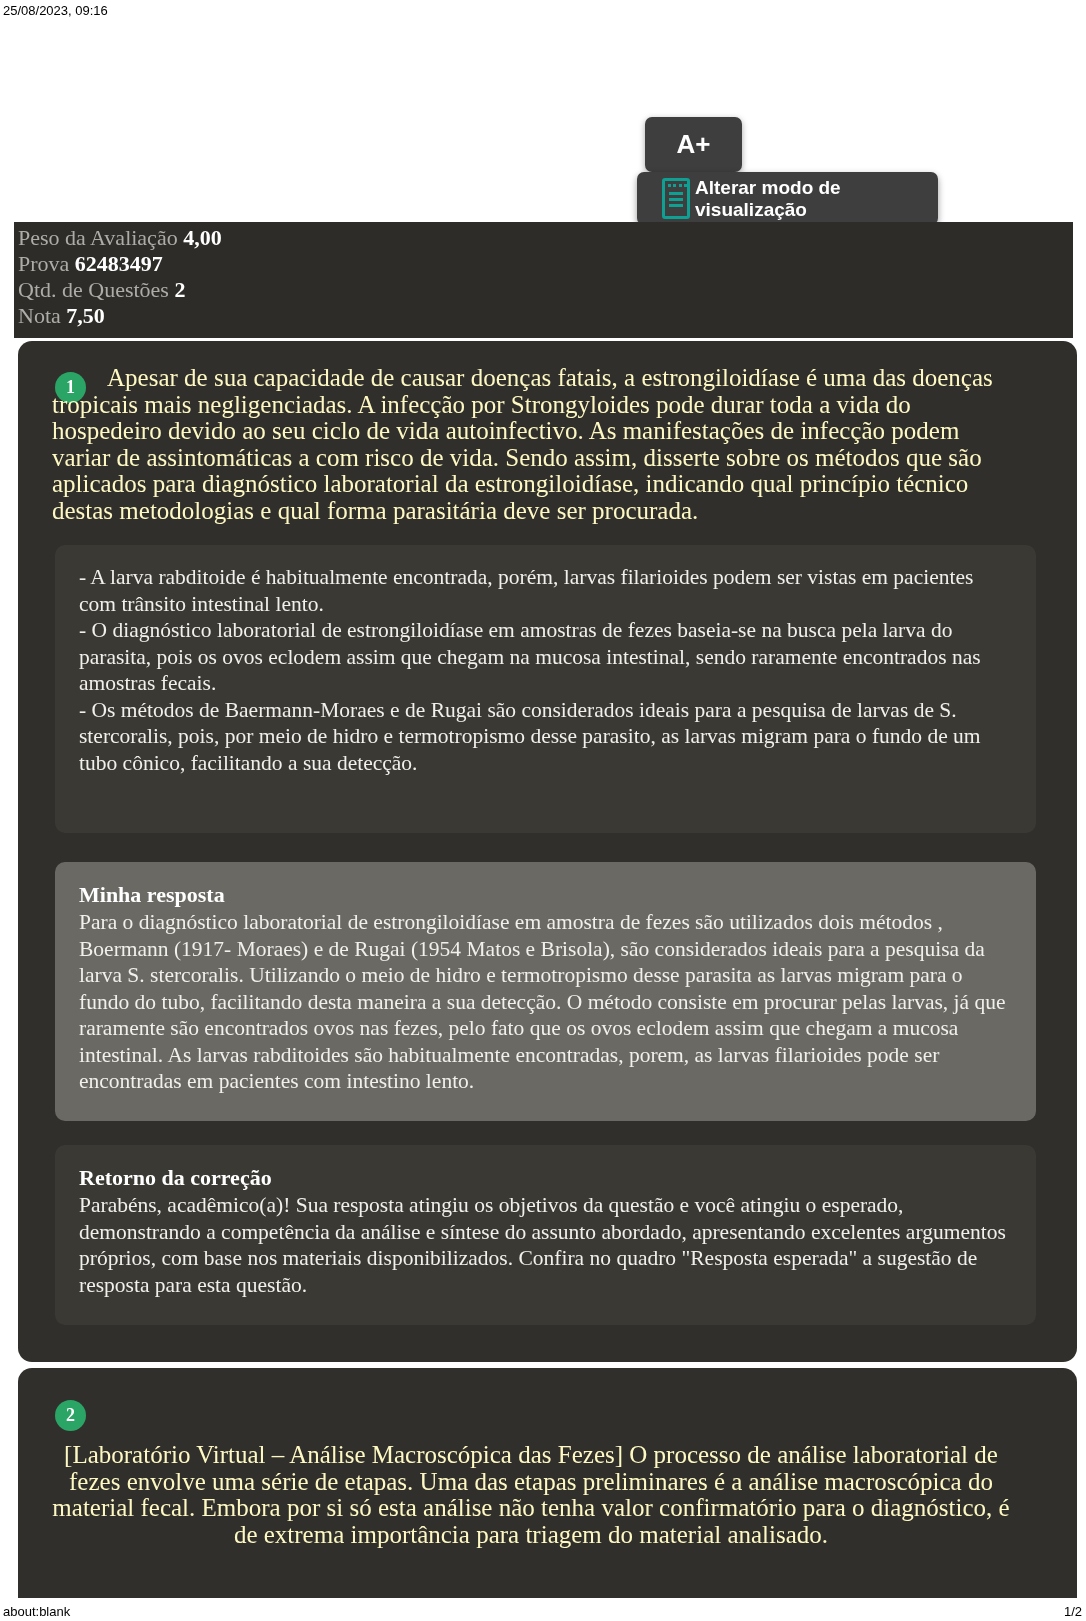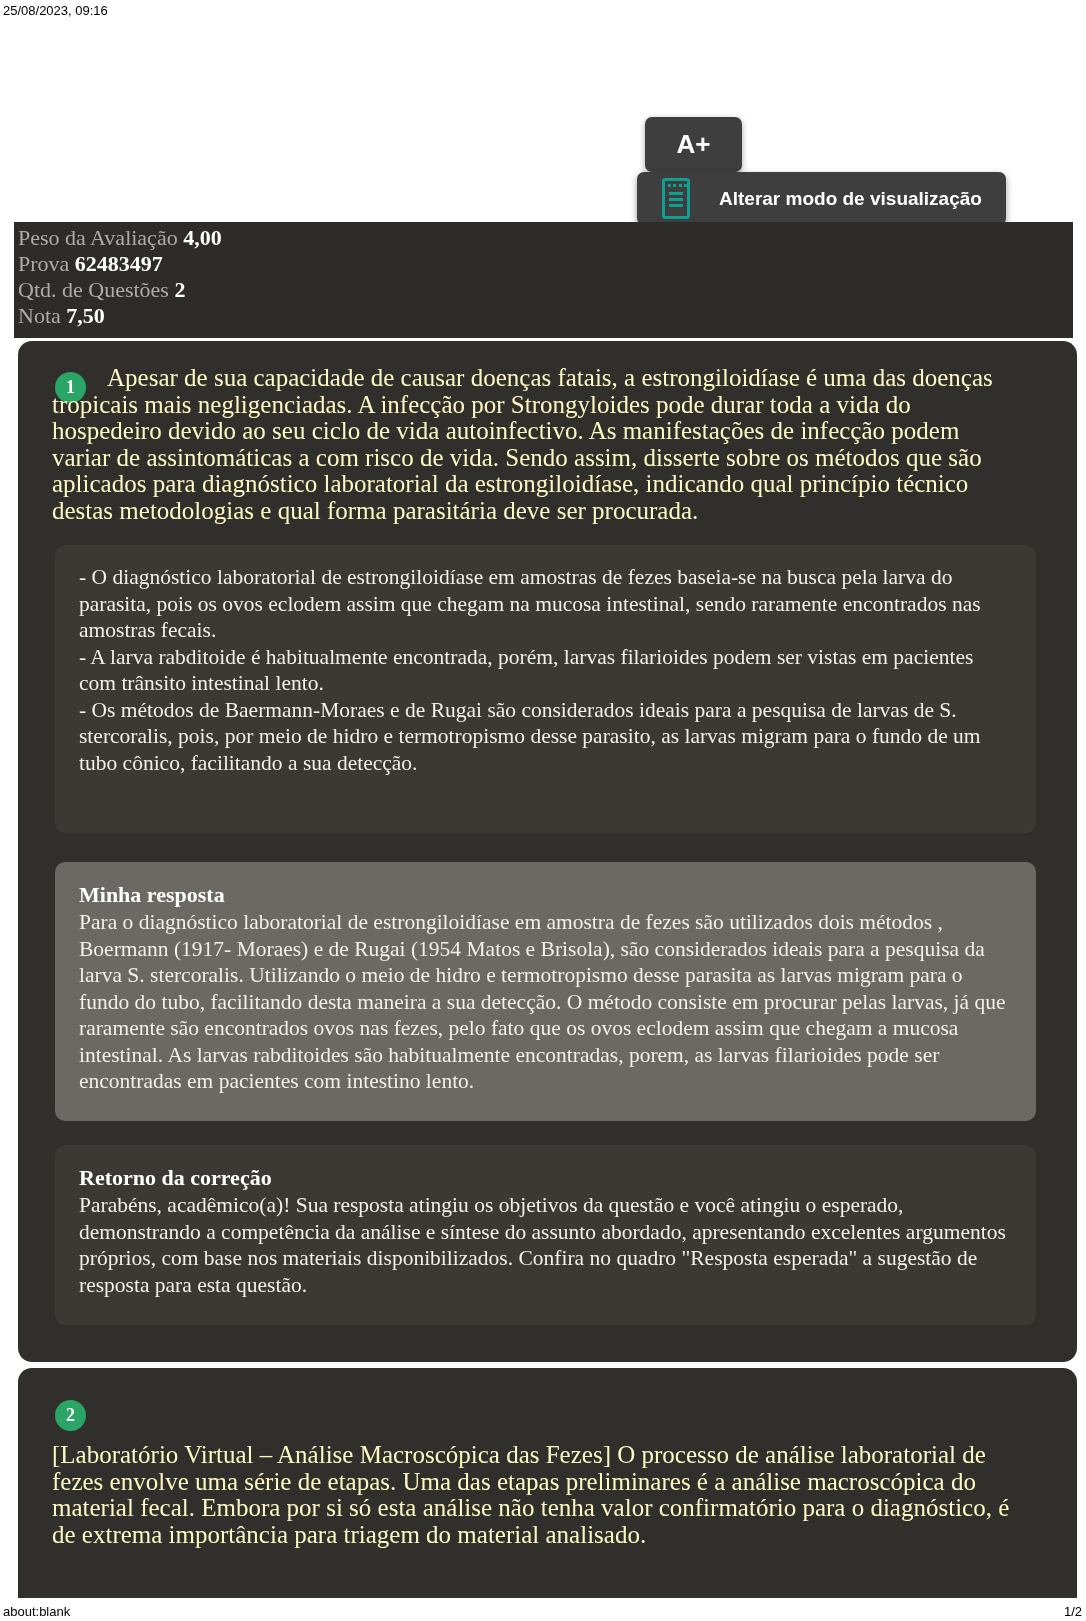--- a/index.html
+++ b/index.html
@@ -29,23 +29,23 @@
   .btn-aplus {
     position: absolute; left: 645px; top: 117px; width: 97px; height: 55px;
     background: #3f3e3e; border-radius: 7px;
     display: flex; align-items: center; justify-content: center;
     color: #fff; font-family: "Liberation Sans", sans-serif;
     font-size: 26px; font-weight: bold;
     box-shadow: 0 2px 6px rgba(0,0,0,.35);
     cursor: pointer;
   }
   .btn-view {
-    position: absolute; left: 637px; top: 172px; width: 369px; height: 53px;
+    position: absolute; left: 637px; top: 172px; width: 301px; height: 53px;
     background: #3f3e3e; border-radius: 7px;
-    display: flex; align-items: center; gap: 29px; padding-left: 25px;
+    display: flex; align-items: center; gap: 5px; padding-left: 25px;
     color: #fff; font-family: "Liberation Sans", sans-serif;
     font-size: 19px; font-weight: bold;
     box-shadow: 0 3px 7px rgba(0,0,0,.4);
     cursor: pointer;
   }
   .doc-icon { position: relative; width: 28px; height: 41px;
     border: 3px solid #0da093; border-radius: 3px; flex: 0 0 auto; }
   .doc-icon .dots { position: absolute; top: 3px; left: 3px; width: 20px; height: 3px;
     background: repeating-linear-gradient(90deg, #0da093 0 3px, transparent 3px 5.5px); }
   .doc-icon .ln { position: absolute; left: 4px; right: 4px; height: 3px; background: #0da093; }
@@ -74,21 +74,21 @@
   }
   #q1-num { left: 37px; top: 31px; }
   #q2-num { left: 37px; top: 32px; }
 
   .q-text {
     position: absolute; left: 34px; width: 958px;
     color: #fef9c3; font-size: 25px; line-height: 26.5px;
     text-align: left;
   }
   #q1-text { top: 24px; text-indent: 55px; }
-  #q2-text { top: 74px; }
+  #q2-text { top: 74px; text-align: center; }
 
   .block {
     position: absolute; left: 37px; width: 981px;
     border-radius: 10px; padding: 19px 24px;
     color: #f1f0ec; font-size: 21.5px; line-height: 26.5px;
   }
   .block h3 { font-size: 22px; line-height: 28px; font-weight: bold; color: #fff; }
   .block-dark { background: #3a3934; }
   .block-light { background: #6a6963; }
   #blk-expected { top: 204px; height: 288px; }
@@ -131,22 +131,22 @@
     <span>Nota</span>
     <b>7,50</b>
   </div>
 </div>
 
 <div class="card" id="card1">
   <div class="qnum" id="q1-num">1</div>
   <div class="q-text" id="q1-text">Apesar de sua capacidade de causar doenças fatais, a estrongiloidíase é uma das doenças tropicais mais negligenciadas. A infecção por Strongyloides pode durar toda a vida do hospedeiro devido ao seu ciclo de vida autoinfectivo. As manifestações de infecção podem variar de assintomáticas a com risco de vida. Sendo assim, disserte sobre os métodos que são aplicados para diagnóstico laboratorial da estrongiloidíase, indicando qual princípio técnico destas metodologias e qual forma parasitária deve ser procurada.</div>
 
   <div class="block block-dark" id="blk-expected">
+    <div>- A larva rabditoide é habitualmente encontrada, porém, larvas filarioides podem ser vistas em pacientes com trânsito intestinal lento.</div>
     <div>- O diagnóstico laboratorial de estrongiloidíase em amostras de fezes baseia-se na busca pela larva do parasita, pois os ovos eclodem assim que chegam na mucosa intestinal, sendo raramente encontrados nas amostras fecais.</div>
-    <div>- A larva rabditoide é habitualmente encontrada, porém, larvas filarioides podem ser vistas em pacientes com trânsito intestinal lento.</div>
     <div>- Os métodos de Baermann-Moraes e de Rugai são considerados ideais para a pesquisa de larvas de S. stercoralis, pois, por meio de hidro e termotropismo desse parasito, as larvas migram para o fundo de um tubo cônico, facilitando a sua detecção.</div>
   </div>
 
   <div class="block block-light" id="blk-mine">
     <h3>Minha resposta</h3>
     <div>Para o diagnóstico laboratorial de estrongiloidíase em amostra de fezes são utilizados dois métodos , Boermann (1917- Moraes) e de Rugai (1954 Matos e Brisola), são considerados ideais para a pesquisa da larva S. stercoralis. Utilizando o meio de hidro e termotropismo desse parasita as larvas migram para o fundo do tubo, facilitando desta maneira a sua detecção. O método consiste em procurar pelas larvas, já que raramente são encontrados ovos nas fezes, pelo fato que os ovos eclodem assim que chegam a mucosa intestinal. As larvas rabditoides são habitualmente encontradas, porem, as larvas filarioides pode ser encontradas em pacientes com intestino lento.</div>
   </div>
 
   <div class="block block-dark" id="blk-feedback">
     <h3>Retorno da correção</h3>

